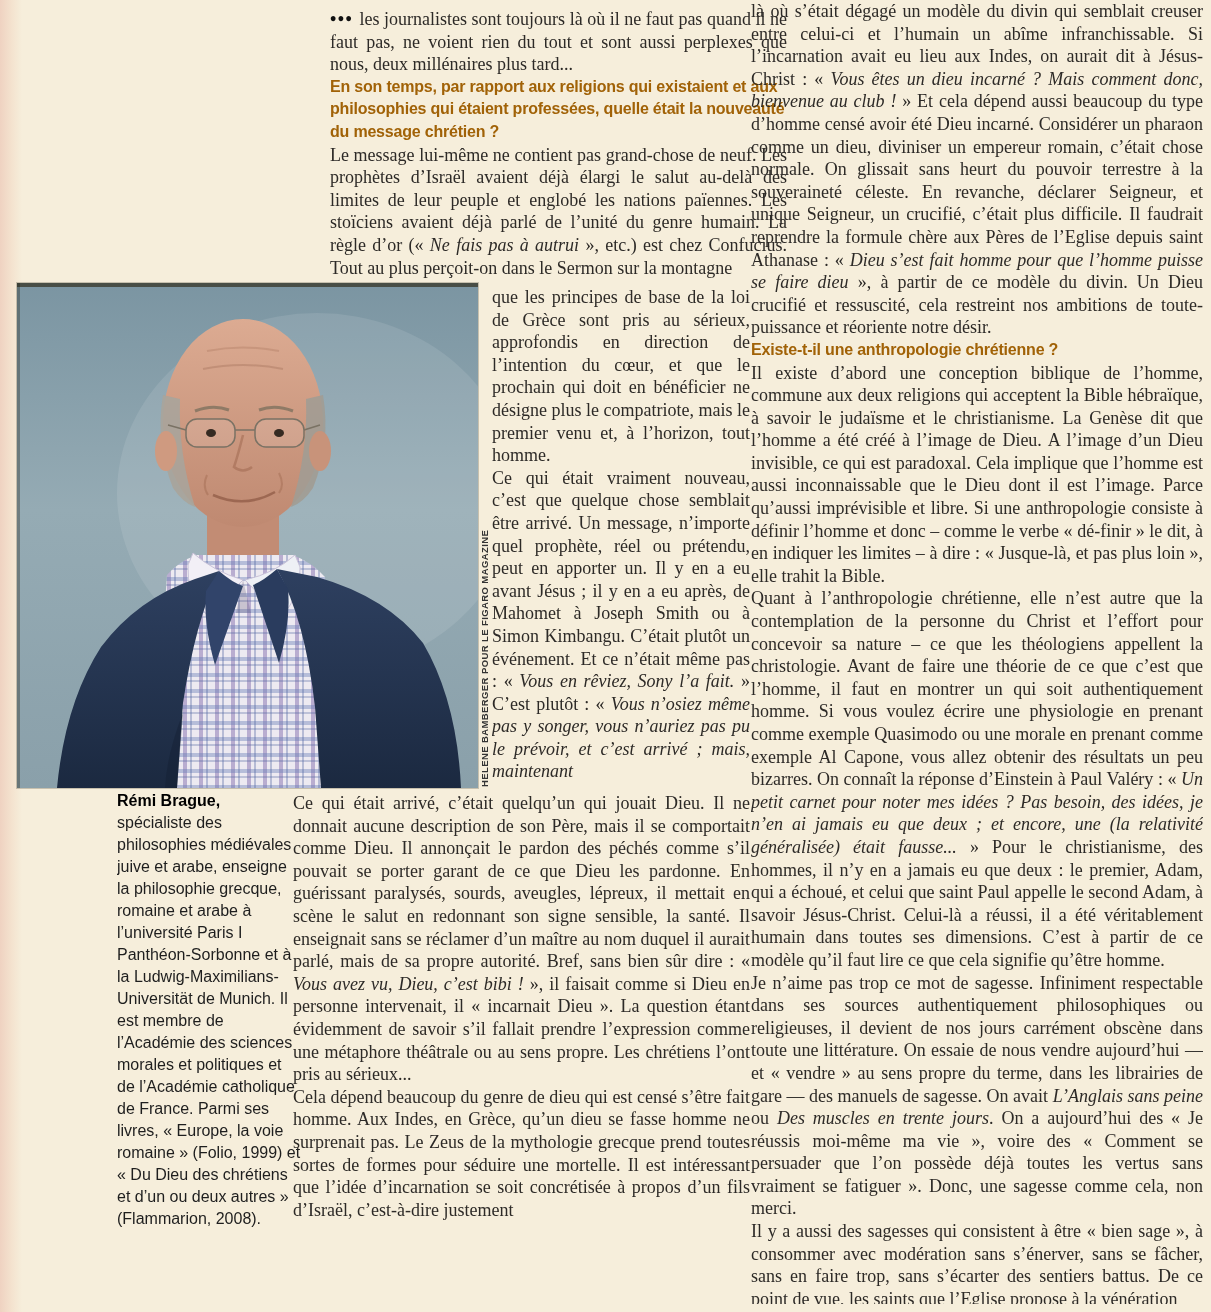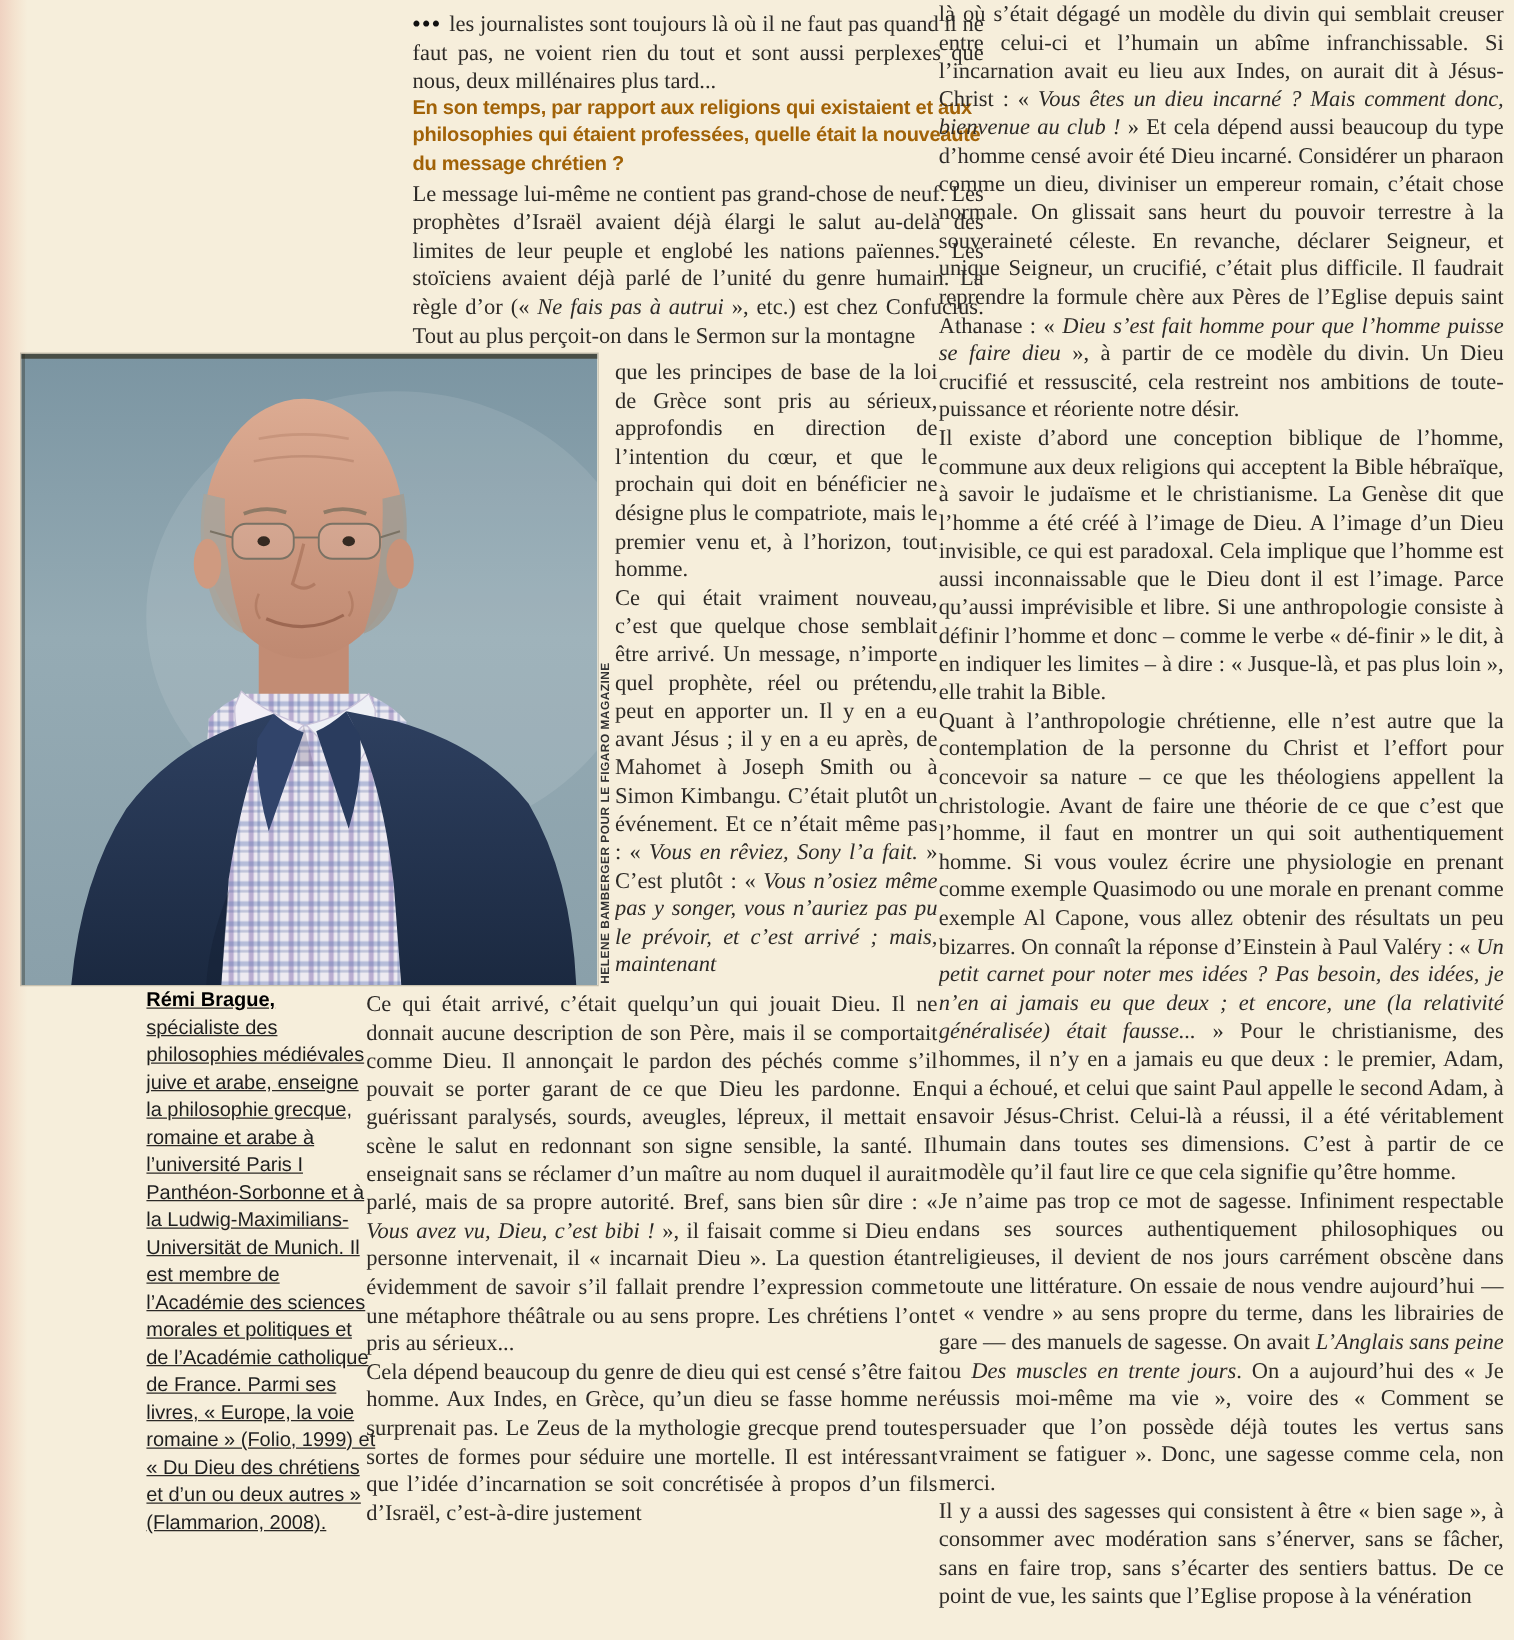--- a/index.html
+++ b/index.html
@@ -18,21 +18,21 @@
     font-size:16px;letter-spacing:-0.2px;line-height:22.6px;color:#a16207;text-align:left;}
   .caption-text{font-family:"Liberation Sans", sans-serif;font-size:16px;
     line-height:22px;color:#1e1e1e;text-align:left;}
   .i{font-style:italic;}
   .name{font-weight:700;display:block;color:#000;}
   .dots{font-weight:700;letter-spacing:1.5px;color:#111;}
   #col-top{left:293px;top:8px;width:457px;height:278px;overflow:hidden;margin-left:37px;}
   #col-mid{left:492px;top:286px;width:258px;height:504px;overflow:hidden;}
   #col-bottom-left{left:293px;top:792px;width:457px;height:520px;overflow:hidden;}
   #col-right{left:751px;top:0;width:452px;height:1304px;overflow:hidden;}
-  #caption{left:117px;top:790px;width:186px;height:460px;overflow:hidden;text-decoration:underline;}
+  #caption{left:117px;top:790px;width:186px;height:460px;overflow:hidden;}
   #photo{position:absolute;left:17px;top:283px;width:461px;height:505px;
     box-shadow:0 0 0 1px rgba(60,55,40,.25);}
   #photo svg{display:block;width:100%;height:100%;}
   #photo-credit{position:absolute;left:479px;top:787px;width:232px;height:13px;
     transform:rotate(-90deg);transform-origin:0 0;
     font-family:"Liberation Sans", sans-serif;font-size:9.5px;font-weight:700;
     letter-spacing:0.4px;color:#333;white-space:nowrap;}
 </style>
 </head>
 <body>
@@ -116,17 +116,18 @@
     <p class="body"><span>Ce qui était vraiment nouveau, c’est que quelque chose semblait être arrivé. Un message, n’importe quel prophète, réel ou prétendu, peut en apporter un. Il y en a eu avant Jésus ; il y en a eu après, de Mahomet à Joseph Smith ou à Simon Kimbangu. C’était plutôt un événement. Et ce n’était même pas : « </span><span class="i">Vous en rêviez, Sony l’a fait.</span><span> » C’est plutôt : « </span><span class="i">Vous n’osiez même pas y songer, vous n’auriez pas pu le prévoir, et c’est arrivé ; mais, maintenant</span></p>
   </div>
 
 <div id="col-bottom-left" class="col">
     <p class="body"><span>Ce qui était arrivé, c’était quelqu’un qui jouait Dieu. Il ne donnait aucune description de son Père, mais il se comportait comme Dieu. Il annonçait le pardon des péchés comme s’il pouvait se porter garant de ce que Dieu les pardonne. En guérissant paralysés, sourds, aveugles, lépreux, il mettait en scène le salut en redonnant son signe sensible, la santé. Il enseignait sans se réclamer d’un maître au nom duquel il aurait parlé, mais de sa propre autorité. Bref, sans bien sûr dire : « </span><span class="i">Vous avez vu, Dieu, c’est bibi !</span><span> », il faisait comme si Dieu en personne intervenait, il « incarnait Dieu ». La question étant évidemment de savoir s’il fallait prendre l’expression comme une métaphore théâtrale ou au sens propre. Les chrétiens l’ont pris au sérieux...</span></p>
     <p class="body"><span>Cela dépend beaucoup du genre de dieu qui est censé s’être fait homme. Aux Indes, en Grèce, qu’un dieu se fasse homme ne surprenait pas. Le Zeus de la mythologie grecque prend toutes sortes de formes pour séduire une mortelle. Il est intéressant que l’idée d’incarnation se soit concrétisée à propos d’un fils d’Israël, c’est-à-dire justement</span></p>
   </div>
 
 <div id="col-right" class="col">
     <p class="body"><span>là où s’était dégagé un modèle du divin qui semblait creuser entre celui-ci et l’humain un abîme infranchissable. Si l’incarnation avait eu lieu aux Indes, on aurait dit à Jésus-Christ : « </span><span class="i">Vous êtes un dieu incarné ? Mais comment donc, bienvenue au club !</span><span> » Et cela dépend aussi beaucoup du type d’homme censé avoir été Dieu incarné. Considérer un pharaon comme un dieu, diviniser un empereur romain, c’était chose normale. On glissait sans heurt du pouvoir terrestre à la souveraineté céleste. En revanche, déclarer Seigneur, et unique Seigneur, un crucifié, c’était plus difficile. Il faudrait reprendre la formule chère aux Pères de l’Eglise depuis saint Athanase : « </span><span class="i">Dieu s’est fait homme pour que l’homme puisse se faire dieu</span><span> », à partir de ce modèle du divin. Un Dieu crucifié et ressuscité, cela restreint nos ambitions de toute-puissance et réoriente notre désir.</span></p>
+    <p class="question"><span>Existe-t-il une anthropologie chrétienne ?</span></p>
     <p class="body"><span>Il existe d’abord une conception biblique de l’homme, commune aux deux religions qui acceptent la Bible hébraïque, à savoir le judaïsme et le christianisme. La Genèse dit que l’homme a été créé à l’image de Dieu. A l’image d’un Dieu invisible, ce qui est paradoxal. Cela implique que l’homme est aussi inconnaissable que le Dieu dont il est l’image. Parce qu’aussi imprévisible et libre. Si une anthropologie consiste à définir l’homme et donc – comme le verbe « dé-finir » le dit, à en indiquer les limites – à dire : « Jusque-là, et pas plus loin », elle trahit la Bible.</span></p>
     <p class="body"><span>Quant à l’anthropologie chrétienne, elle n’est autre que la contemplation de la personne du Christ et l’effort pour concevoir sa nature – ce que les théologiens appellent la christologie. Avant de faire une théorie de ce que c’est que l’homme, il faut en montrer un qui soit authentiquement homme. Si vous voulez écrire une physiologie en prenant comme exemple Quasimodo ou une morale en prenant comme exemple Al Capone, vous allez obtenir des résultats un peu bizarres. On connaît la réponse d’Einstein à Paul Valéry : « </span><span class="i">Un petit carnet pour noter mes idées ? Pas besoin, des idées, je n’en ai jamais eu que deux ; et encore, une (la relativité généralisée) était fausse...</span><span> » Pour le christianisme, des hommes, il n’y en a jamais eu que deux : le premier, Adam, qui a échoué, et celui que saint Paul appelle le second Adam, à savoir Jésus-Christ. Celui-là a réussi, il a été véritablement humain dans toutes ses dimensions. C’est à partir de ce modèle qu’il faut lire ce que cela signifie qu’être homme.</span></p>
     <p class="body"><span>Je n’aime pas trop ce mot de sagesse. Infiniment respectable dans ses sources authentiquement philosophiques ou religieuses, il devient de nos jours carrément obscène dans toute une littérature. On essaie de nous vendre aujourd’hui — et « vendre » au sens propre du terme, dans les librairies de gare — des manuels de sagesse. On avait </span><span class="i">L’Anglais sans peine</span><span> ou </span><span class="i">Des muscles en trente jours</span><span>. On a aujourd’hui des « Je réussis moi-même ma vie », voire des « Comment se persuader que l’on possède déjà toutes les vertus sans vraiment se fatiguer ». Donc, une sagesse comme cela, non merci.</span></p>
     <p class="body"><span>Il y a aussi des sagesses qui consistent à être « bien sage », à consommer avec modération sans s’énerver, sans se fâcher, sans en faire trop, sans s’écarter des sentiers battus. De ce point de vue, les saints que l’Eglise propose à la vénération </span></p>
   </div>
 
 </body></html>

